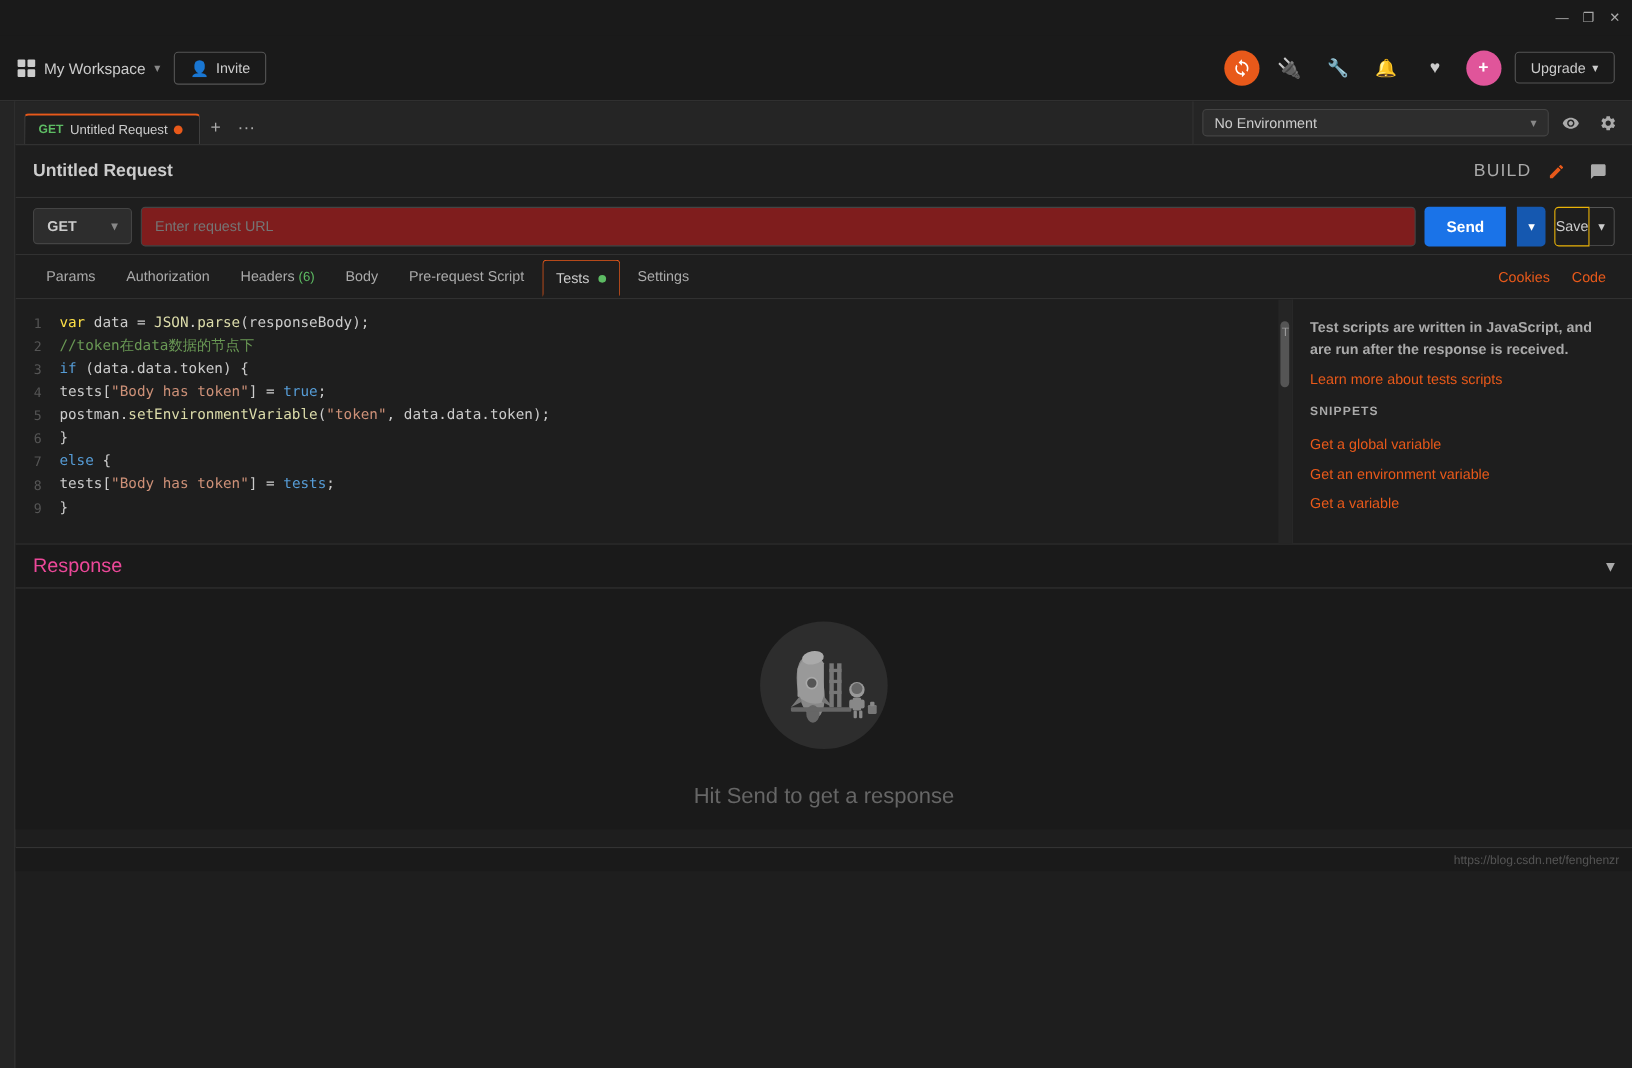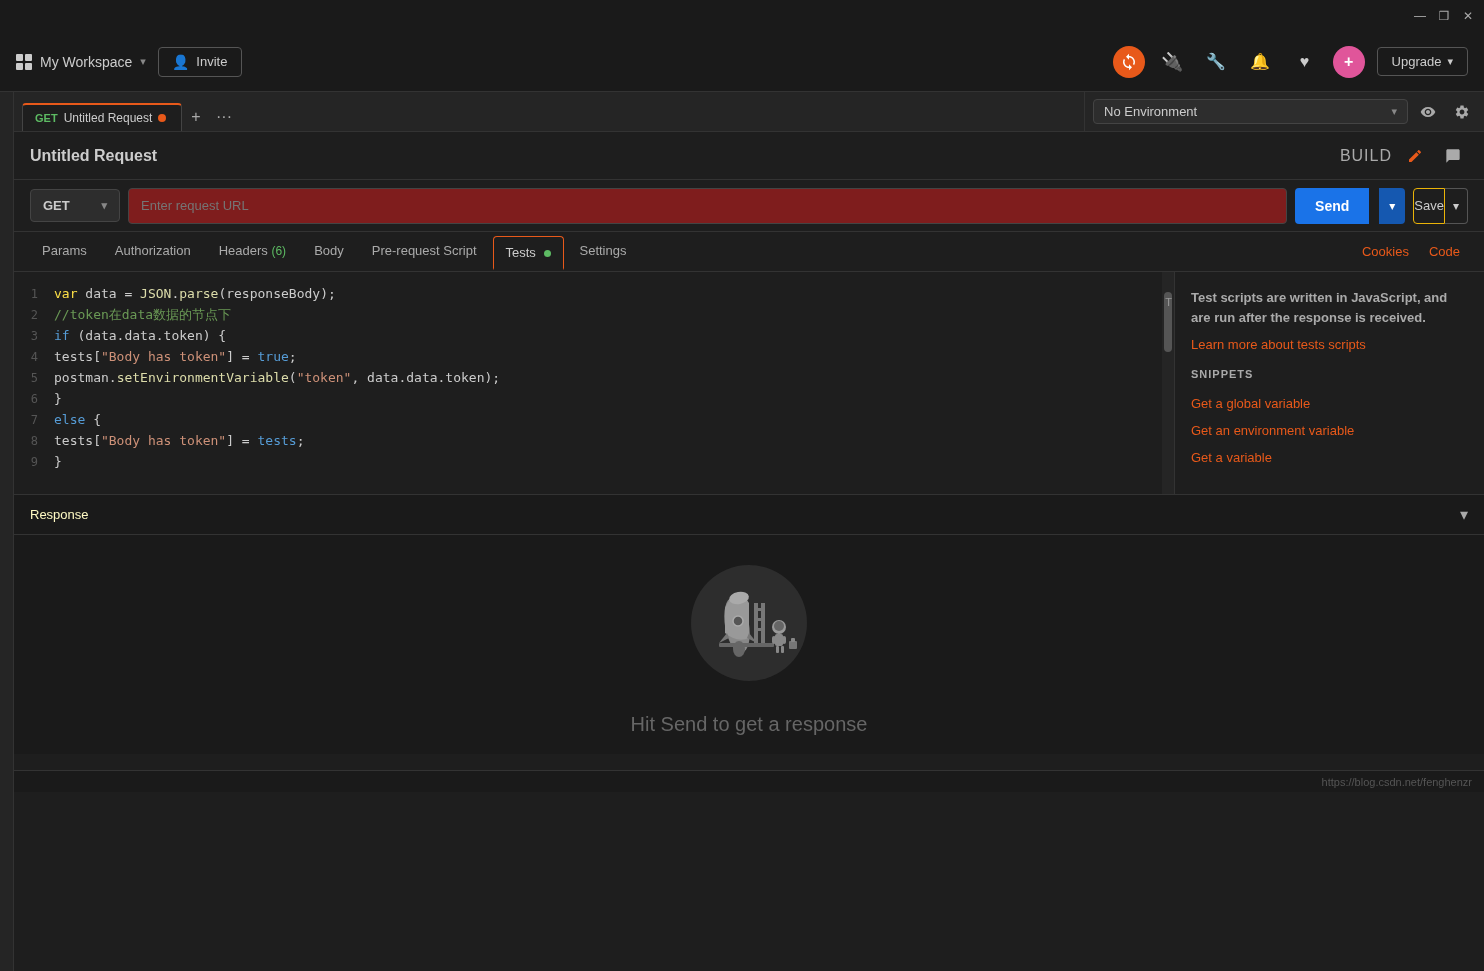--- a/index.html
+++ b/index.html
@@ -465,22 +465,22 @@
       flex-direction: column;
     }
     .response-header {
       height: 40px;
       display: flex;
       align-items: center;
       padding: 0 16px;
       border-bottom: 1px solid #333;
     }
     .response-title {
-      color: #fef9c3;
-      font-size: 13px;
+      color: #ec4899;
+      font-size: 18px;
       flex: 1;
     }
     .response-expand {
       color: #aaa;
       font-size: 16px;
       cursor: pointer;
     }
     .response-body {
       flex: 1;
       display: flex;

